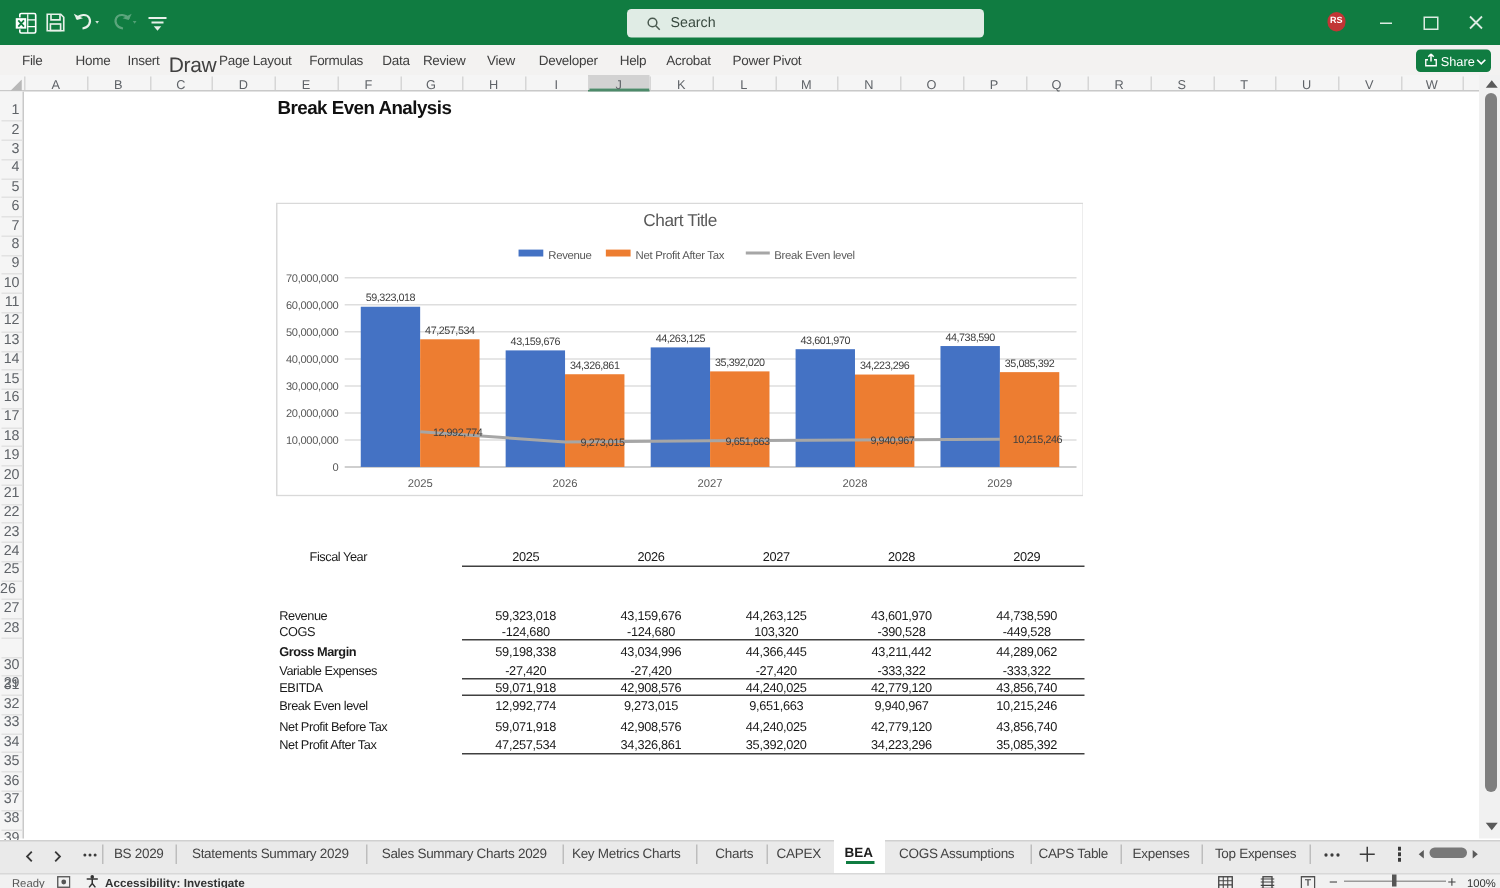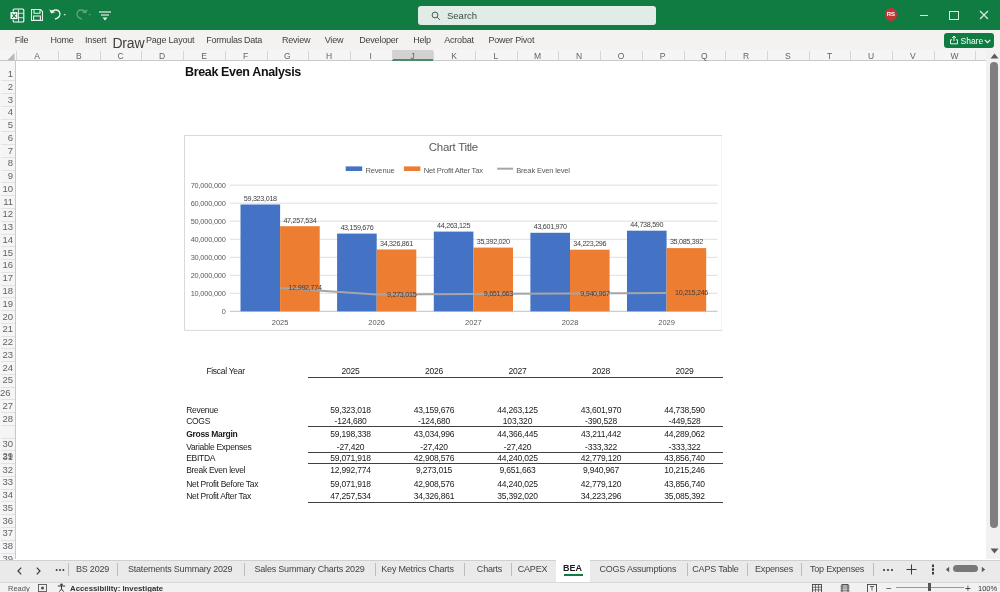--- a/index.html
+++ b/index.html
@@ -50,21 +50,21 @@
 <svg class="a" style="left:979px;top:10px;" width="10" height="10" viewBox="0 0 10 10">
 <path d="M1 1 L9 9 M9 1 L1 9" stroke="#dcebe2" stroke-width="1.2"></path>
     </svg>
 <div class="a" style="left:0;top:29.5px;width:1000px;height:20.3px;background:#f3f2f1;"></div>
 <div class="a ct" style="left:-18.5px;top:35px;width:80px;font-size:9px;letter-spacing:-0.2px;color:#404040;">File</div>
 <div class="a ct" style="left:22px;top:35px;width:80px;font-size:9px;letter-spacing:-0.2px;color:#404040;">Home</div>
 <div class="a ct" style="left:55.7px;top:35px;width:80px;font-size:9px;letter-spacing:-0.2px;color:#404040;">Insert</div>
 <div class="a ct" style="left:88.4px;top:35px;width:80px;font-size:14px;letter-spacing:-0.2px;color:#404040;">Draw</div>
 <div class="a ct" style="left:130.2px;top:35px;width:80px;font-size:9px;letter-spacing:-0.2px;color:#404040;">Page Layout</div>
 <div class="a ct" style="left:184.1px;top:35px;width:80px;font-size:9px;letter-spacing:-0.2px;color:#404040;">Formulas</div>
-<div class="a ct" style="left:203px;top:35px;width:100px;font-size:9px;letter-spacing:-0.2px;color:#404040;">Data</div>
+<div class="a ct" style="left:214px;top:35px;width:100px;font-size:9px;letter-spacing:-0.2px;color:#404040;">Data</div>
 <div class="a ct" style="left:256.1px;top:35px;width:80px;font-size:9px;letter-spacing:-0.2px;color:#404040;">Review</div>
 <div class="a ct" style="left:294.0px;top:35px;width:80px;font-size:9px;letter-spacing:-0.2px;color:#404040;">View</div>
 <div class="a ct" style="left:338.8px;top:35px;width:80px;font-size:9px;letter-spacing:-0.2px;color:#404040;">Developer</div>
 <div class="a ct" style="left:382.0px;top:35px;width:80px;font-size:9px;letter-spacing:-0.2px;color:#404040;">Help</div>
 <div class="a ct" style="left:419.0px;top:35px;width:80px;font-size:9px;letter-spacing:-0.2px;color:#404040;">Acrobat</div>
 <div class="a ct" style="left:471.3px;top:35px;width:80px;font-size:9px;letter-spacing:-0.2px;color:#404040;">Power Pivot</div>
 <div class="a" style="left:944px;top:32.5px;width:50px;height:15px;background:#107C41;border-radius:3px;"></div>
 <svg class="a" style="left:949px;top:35px;" width="10" height="10" viewBox="0 0 10 10">
 <path d="M5 6 V1 M5 1 L3.2 2.8 M5 1 L6.8 2.8" fill="none" stroke="#fff" stroke-width="1"></path>
 <path d="M3 4.8 H1.5 V8.8 H8.5 V4.8 H7" fill="none" stroke="#fff" stroke-width="0.9"></path>

